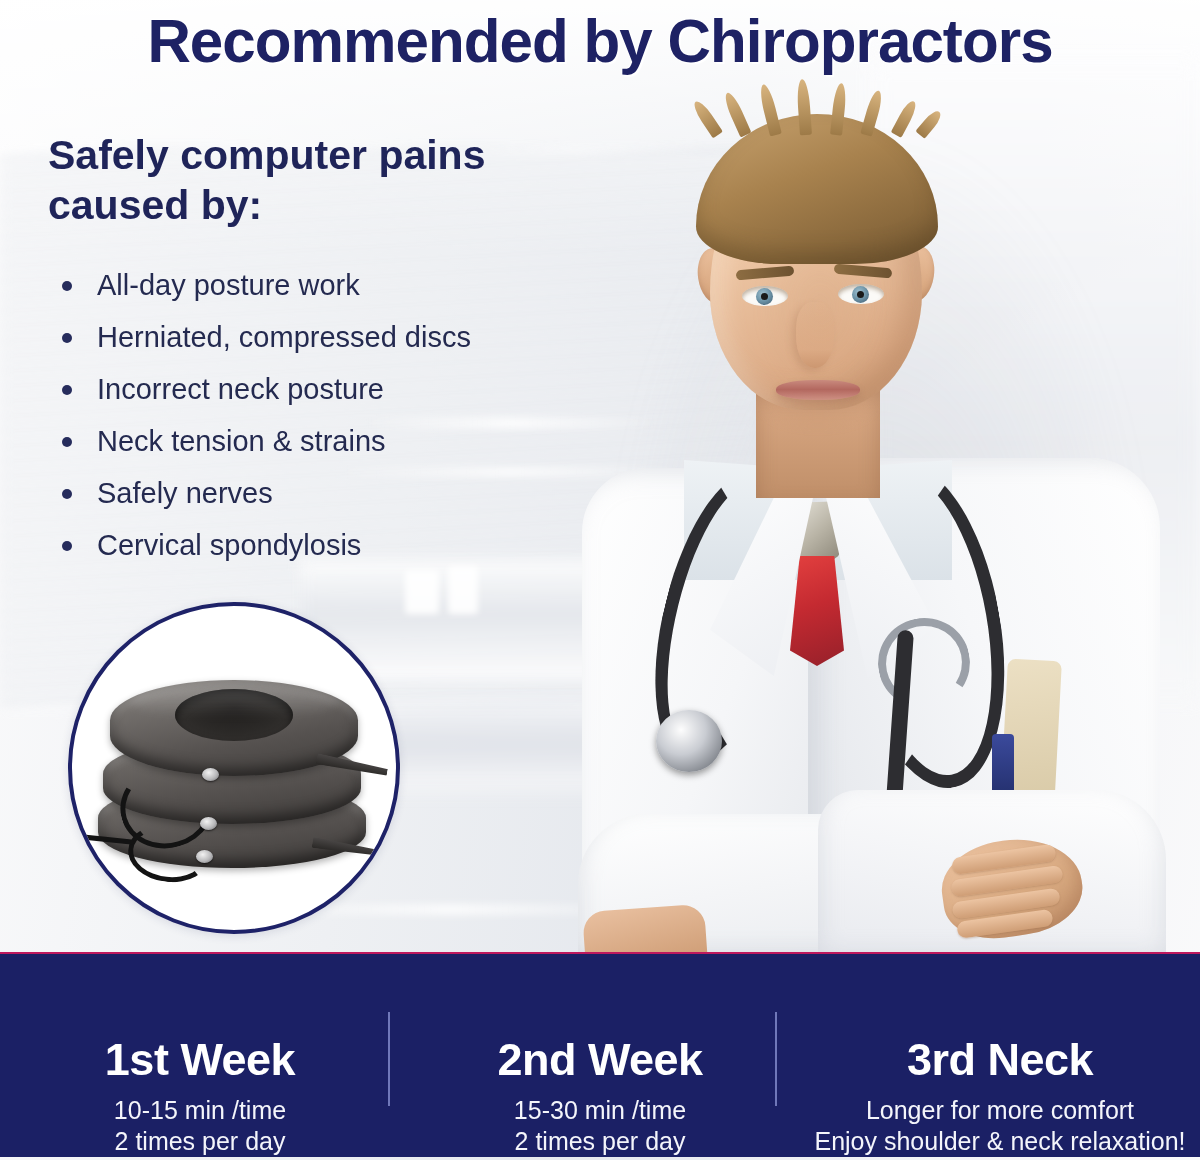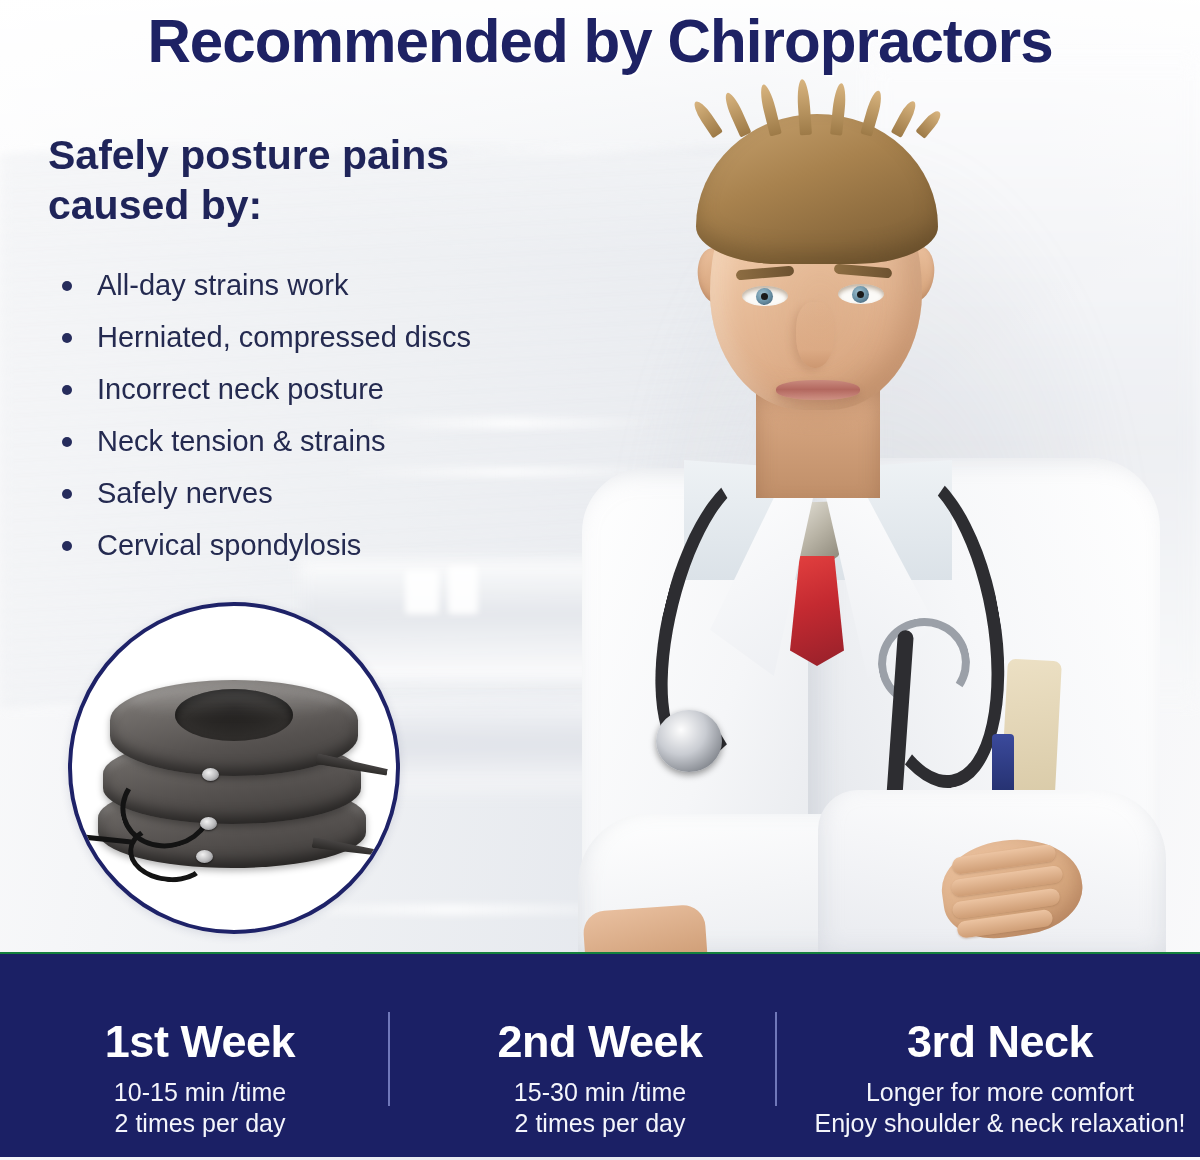--- a/index.html
+++ b/index.html
@@ -333,23 +333,23 @@
   .wrist-l {
     position:absolute; left:24px; top:838px; width:122px; height:58px;
     background:linear-gradient(170deg,#e9c0a0,#cd9b73);
     border-radius:22px 22px 0 0; transform:rotate(-4deg);
   }
 
   
   .banner {
     position:absolute; left:0; top:952px; width:1200px; height:205px;
     background:#1b2065;
-    display:flex; align-items:center;
+    display:flex; align-items:flex-end;
     z-index:9;
-    border-top:2px solid #15803d;
+    border-top:2px solid #be185d;
   }
   .bcol {
     flex:1 1 0; position:relative;
     text-align:center; color:#ffffff;
     padding-top:44px;
   }
   .bcol .week {
     font-size:45px; line-height:52px; font-weight:bold;
     letter-spacing:-.5px;
   }
@@ -444,24 +444,24 @@
     <div class="hand-r">
       <span class="finger" style="left:14px;top:10px;width:104px;"></span>
       <span class="finger" style="left:10px;top:32px;width:112px;"></span>
       <span class="finger" style="left:8px;top:54px;width:108px;"></span>
       <span class="finger" style="left:10px;top:74px;width:96px;"></span>
     </div>
   </div>
 
   <div class="headline">Recommended by Chiropractors</div>
 
-  <div class="subhead">Safely posture pains caused by:</div>
+  <div class="subhead">Safely computer pains caused by:</div>
 
   <ul class="bullets">
-    <li><span class="dot"></span><span>All-day strains work</span></li>
+    <li><span class="dot"></span><span>All-day posture work</span></li>
     <li><span class="dot"></span><span>Herniated, compressed discs</span></li>
     <li><span class="dot"></span><span>Incorrect neck posture</span></li>
     <li><span class="dot"></span><span>Neck tension &amp; strains</span></li>
     <li><span class="dot"></span><span>Safely nerves</span></li>
     <li><span class="dot"></span><span>Cervical spondylosis</span></li>
   </ul>
 
   <div class="product-circle">
     <div class="pc-inner">
       <div class="collar-stack">

